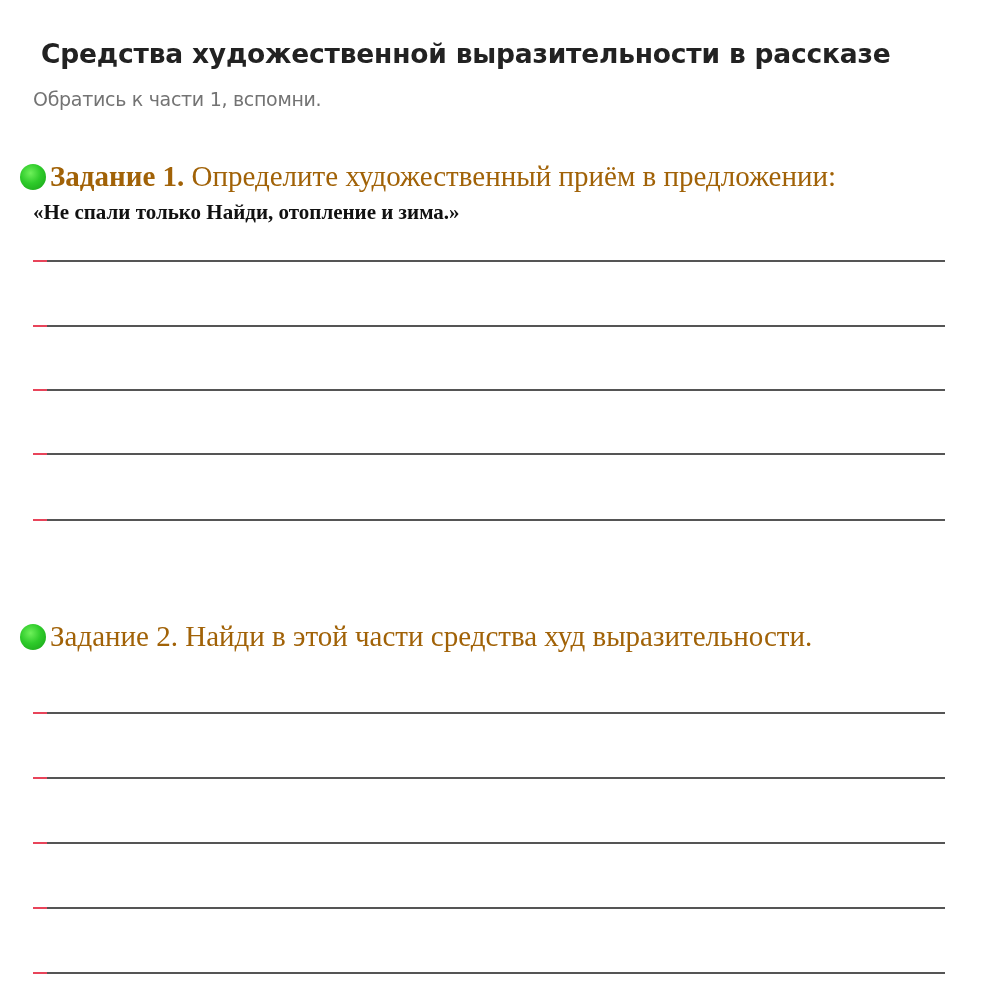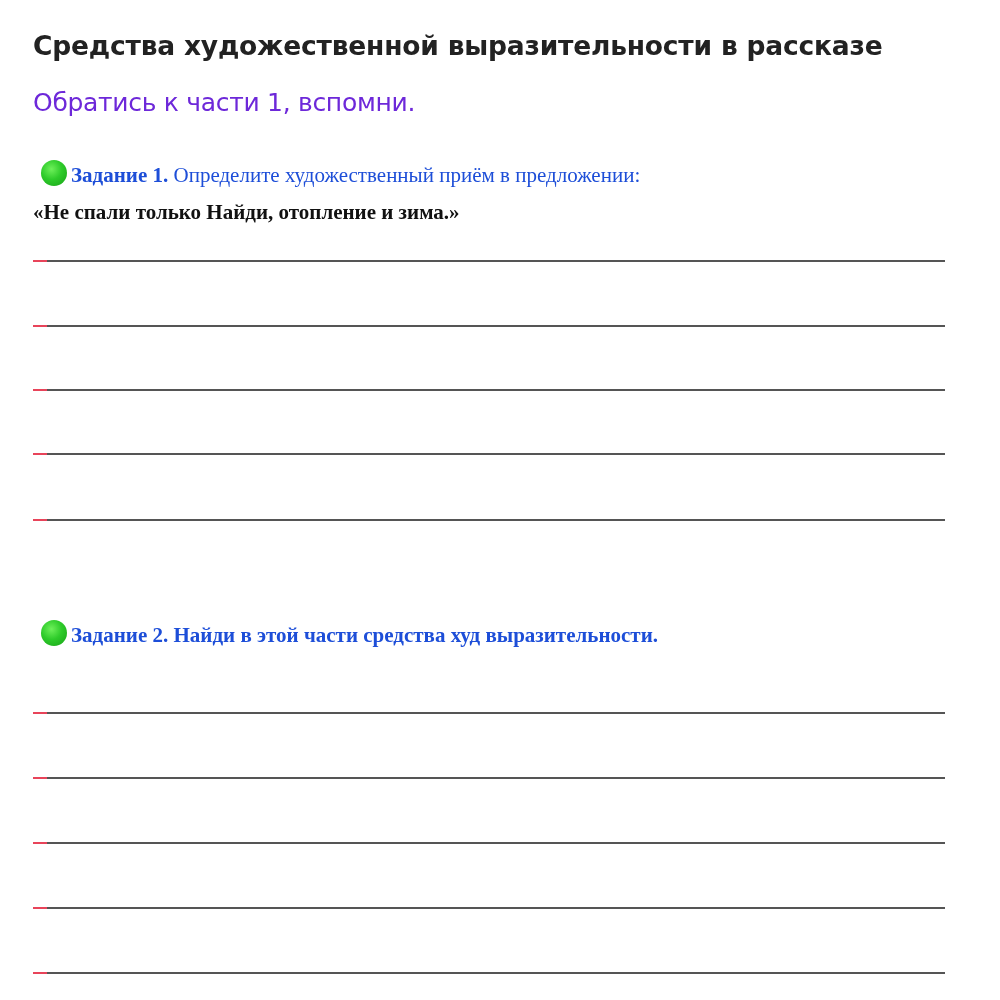--- a/index.html
+++ b/index.html
@@ -17,39 +17,39 @@
     .title {
       position: absolute;
       left: 33px;
       top: 30px;
       font-family: "DejaVu Sans", sans-serif;
       font-weight: bold;
       font-size: 26.5px;
       letter-spacing: -0.2px;
       color: #222222;
       white-space: nowrap;
-      margin: 0;
+      margin: 8px;
     }
     .subtitle {
       position: absolute;
       left: 33px;
       top: 88px;
       font-family: "DejaVu Sans", sans-serif;
       font-weight: normal;
-      font-size: 25px;
-      color: #6d28d9;
+      font-size: 19px;
+      color: #737373;
       white-space: nowrap;
       letter-spacing: -0.3px;
     }
     .task {
       position: absolute;
-      left: 41px;
+      left: 20px;
       font-family: "Liberation Serif", serif;
-      font-size: 21px;
-      color: #1d4ed8;
+      font-size: 29px;
+      color: #a16207;
       white-space: nowrap;
     }
     .task .dot {
       display: inline-block;
       width: 26px;
       height: 26px;
       border-radius: 50%;
       background: radial-gradient(circle at 40% 35%, #6ef05a 0%, #2ecb2a 45%, #17a017 100%);
       vertical-align: -4px;
       margin-right: 4px;
@@ -62,21 +62,21 @@
       position: absolute;
       left: 33px;
       top: 200px;
       font-family: "Liberation Serif", serif;
       font-weight: bold;
       font-size: 21px;
       color: #111111;
       white-space: nowrap;
     }
     .task2 { top: 620px; }
-    .task2 .label { font-weight: bold; }
+    .task2 .label { font-weight: normal; }
     .answer-line {
       position: absolute;
       left: 33px;
       width: 912px;
       height: 2px;
       background: #555555;
     }
     .answer-line .margin-mark {
       position: absolute;
       left: 0;

